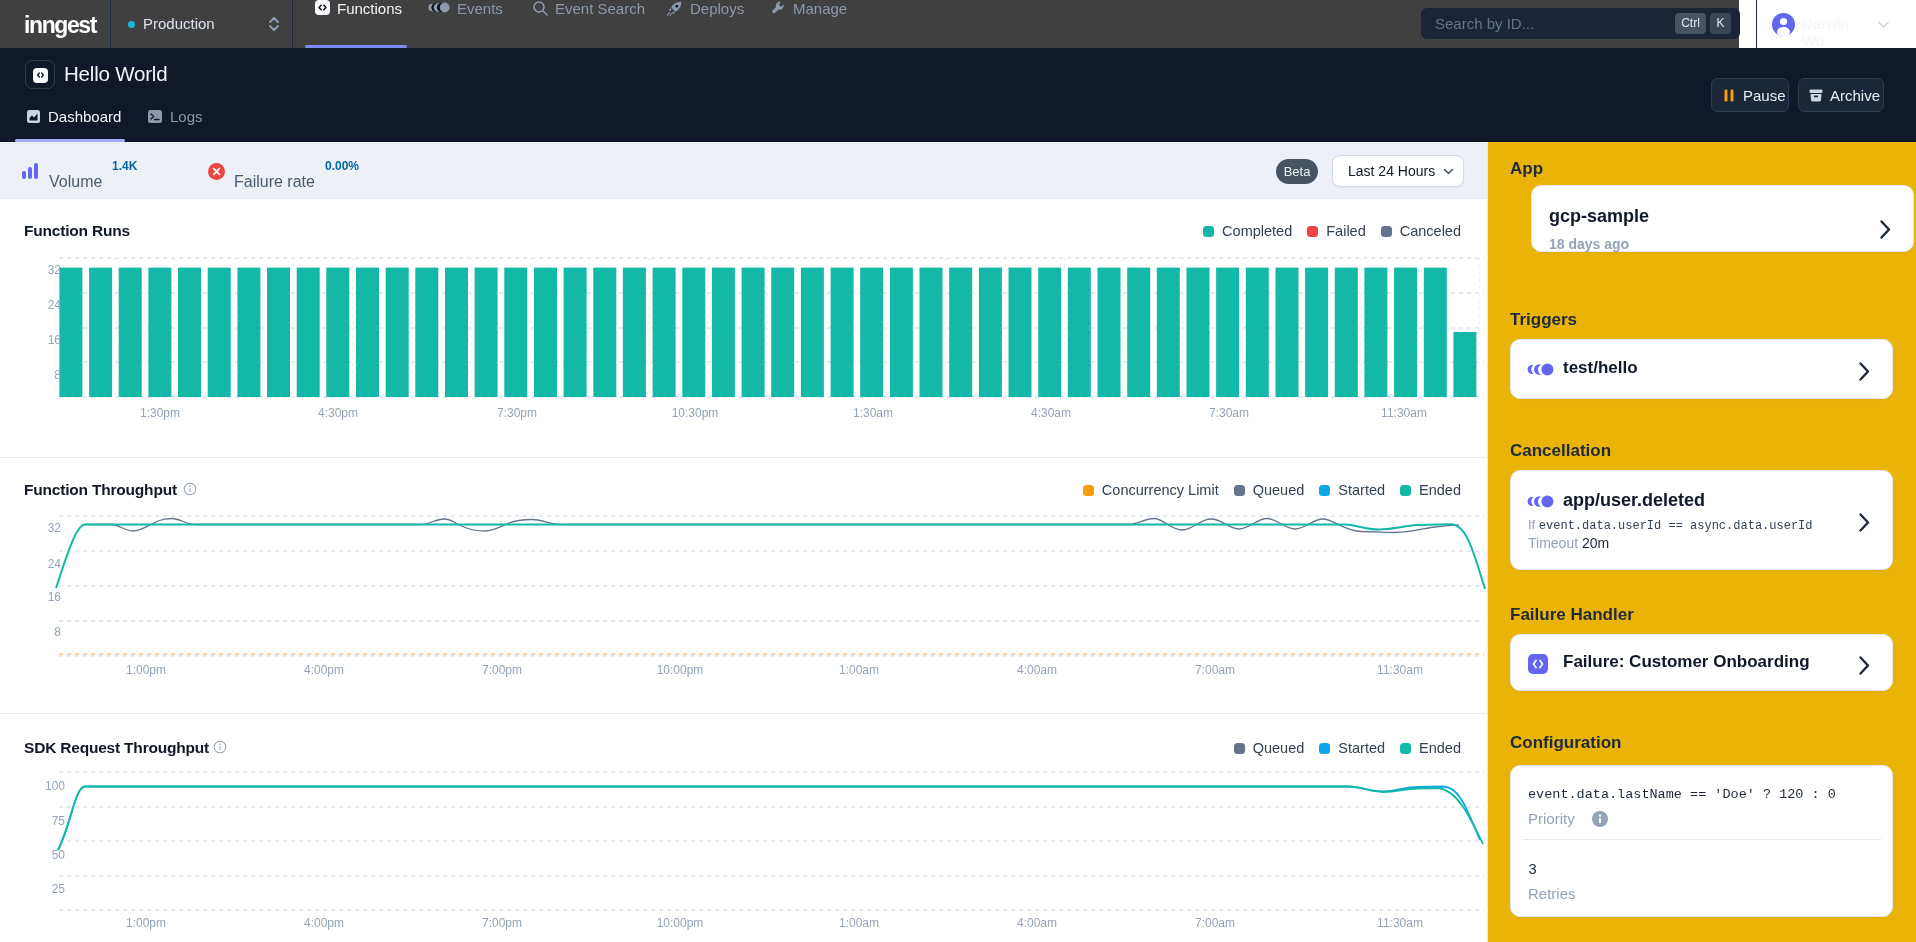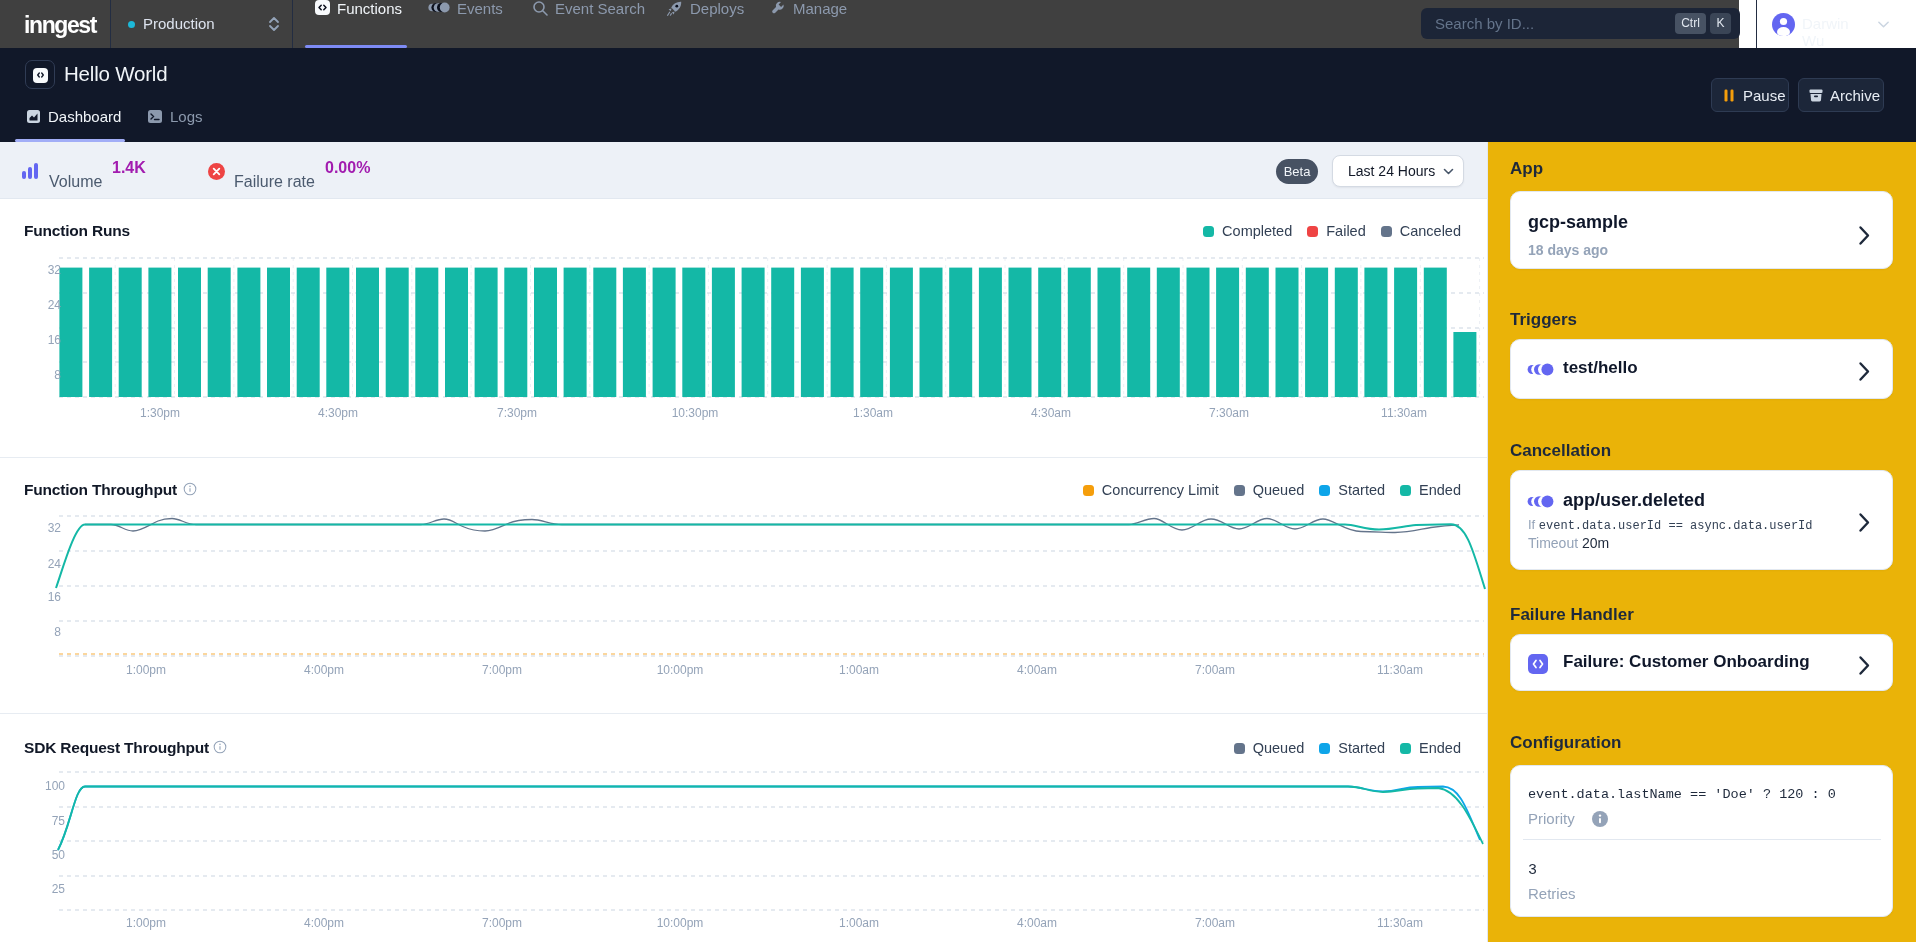--- a/index.html
+++ b/index.html
@@ -25,21 +25,21 @@
 #fnicon .inner { position:absolute; left:7px; top:6.5px; width:15px; height:15px; background:#f8fafc; border-radius:4px; }
 #herotitle { position:absolute; left:64px; top:14px; color:#f1f5f9; font-size:20.5px; font-weight:500; letter-spacing:-0.2px; }
 .tab { position:absolute; top:47px; height:42px; display:flex; align-items:center; gap:8px; font-size:15px; }
 #tabline { position:absolute; left:15px; top:91px; width:110px; height:3px; background:#a2aef7; border-radius:2px; }
 .btn { position:absolute; top:30px; height:34px; background:#1c2639; border:1px solid #2e3b53; border-radius:6px;
   display:flex; align-items:center; color:#e8edf4; font-size:15px; }
 
 #main { position:absolute; left:0; top:142px; width:1487px; height:800px; background:#fff; }
 #statsbar { position:absolute; left:0; top:0; width:1487px; height:57px; background:#edf1f7; border-bottom:1px solid #e2e8f0; }
 .statlab { color:#4b5a6e; font-size:16px;margin-top:12px; }
-.statval { color:#a21caf; font-size:16px; font-weight:bold; }
+.statval { color:#0369a1; font-size:12px; font-weight:bold; }
 #beta { position:absolute; left:1276px; top:17px; width:42px; height:25px; background:#475263; color:#f1f5f9; font-size:13px;
   border-radius:13px; text-align:center; line-height:25px; }
 #range { position:absolute; left:1332px; top:13px; width:132px; height:32px; background:#fff; border:1px solid #d4dae3; border-radius:8px;
   box-shadow:0 1px 2px rgba(15,23,42,.06); color:#111827; font-size:14px; font-weight:500; display:flex; align-items:center; white-space:nowrap; }
 .sect { position:absolute; left:0; width:1487px; background:#fff;padding-left:23px; }
 .stitle { position:absolute; left:24px; color:#111827; font-size:15.5px; font-weight:bold; letter-spacing:-0.2px; }
 .legend { position:absolute; right:26px; display:flex; align-items:flex-end; gap:15px; font-size:14.5px; color:#334155; white-space:nowrap; }
 .ldot { width:11px; height:11px; border-radius:3.5px; display:inline-block; margin-right:8px; vertical-align:-1px; }
 .axl { font-size:12px; fill:#94a3b8; }
 .ayl { font-size:12px; fill:#94a3b8; }
@@ -359,21 +359,21 @@
         <text x="836" y="162" text-anchor="middle" class="axl">1:00am</text>
         <text x="1014" y="162" text-anchor="middle" class="axl">4:00am</text>
         <text x="1192" y="162" text-anchor="middle" class="axl">7:00am</text>
         <text x="1377" y="162" text-anchor="middle" class="axl">11:30am</text>
     </svg>
   </div>
 </div>
 
 <div id="sidebar">
   <div class="shead" style="top:17px">App</div>
-  <div class="card" style="top:49px; height:78px;">
+  <div class="card" style="top:43px; height:67px;margin-left:21px;">
     <div class="abs" style="left:17px; top:20px; font-size:18px; font-weight:bold; color:#0f172a;">gcp-sample</div>
     <div class="abs" style="left:17px; top:50px; font-size:14px; color:#94a3b8;font-weight:bold;">18 days ago</div>
     <svg class="chev" style="top:33px" width="12" height="21" viewBox="0 0 12 21">
         <path d="M2.5 2.5 L10 10.5 L2.5 18.5" fill="none" stroke="#1e293b" stroke-width="2.4" stroke-linecap="round" stroke-linejoin="round"></path>
       </svg>
   </div>
   <div class="shead" style="top:168px">Triggers</div>
   <div class="card" style="top:197px; height:60px;">
     <svg class="abs" style="left:16px; top:21px" width="27" height="17" viewBox="0 0 27 17">
       <circle cx="5.2" cy="8.5" r="4.6" fill="#6366f1"></circle>

